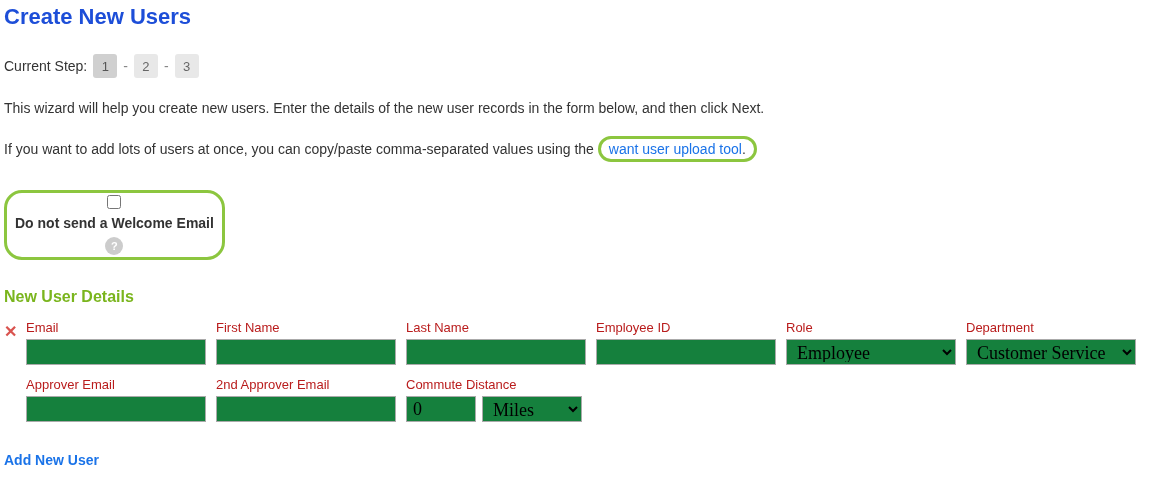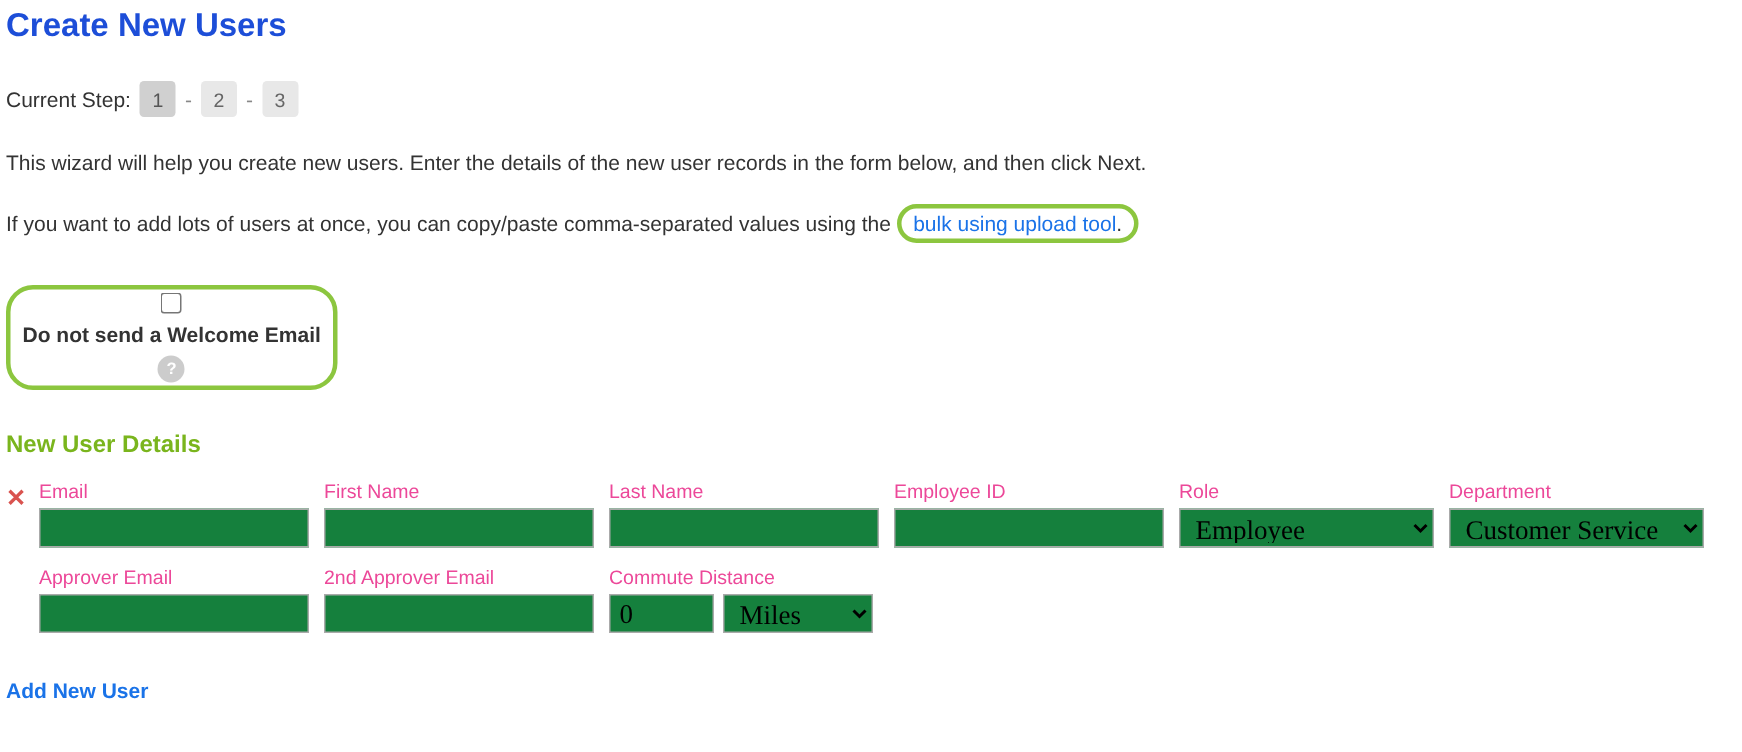--- a/index.html
+++ b/index.html
@@ -117,21 +117,21 @@
       flex: 1;
     }
     .field {
       display: flex;
       flex-direction: column;
       gap: 4px;
       width: 180px;
     }
     .field label {
       font-size: 13px;
-      color: #ec4899;
+      color: #b91c1c;
     }
     .field input[type="text"],
     .field select {
       height: 26px;
       border: 1px solid #aaa;
       padding: 2px 6px;
       font-size: 18px;
       background: #15803d;
       font-family: Liberation Serif, serif;
     }
@@ -184,21 +184,21 @@
   <span class="step-box active">1</span>
   <span class="step-sep">-</span>
   <span class="step-box">2</span>
   <span class="step-sep">-</span>
   <span class="step-box">3</span>
 </div>
 
 <p class="intro-text">This wizard will help you create new users. Enter the details of the new user records in the form below, and then click Next.</p>
 
 <p class="link-row">
-  <span>If you want to add lots of users at once, you can copy/paste comma-separated values using the </span><span class="highlight-oval"><a class="tool-link">bulk using upload tool</a><span>.</span></span>
+  <span>If you want to add lots of users at once, you can copy/paste comma-separated values using the </span><span class="highlight-oval"><a class="tool-link">want user upload tool</a><span>.</span></span>
 </p>
 
 <div class="highlight-oval checkbox-row">
   <input type="checkbox" id="noWelcome" style="">
   <label for="noWelcome">Do not send a Welcome Email</label>
   <span class="help-icon">?</span>
 </div>
 
 <h2 class="section-title">New User Details</h2>
 

